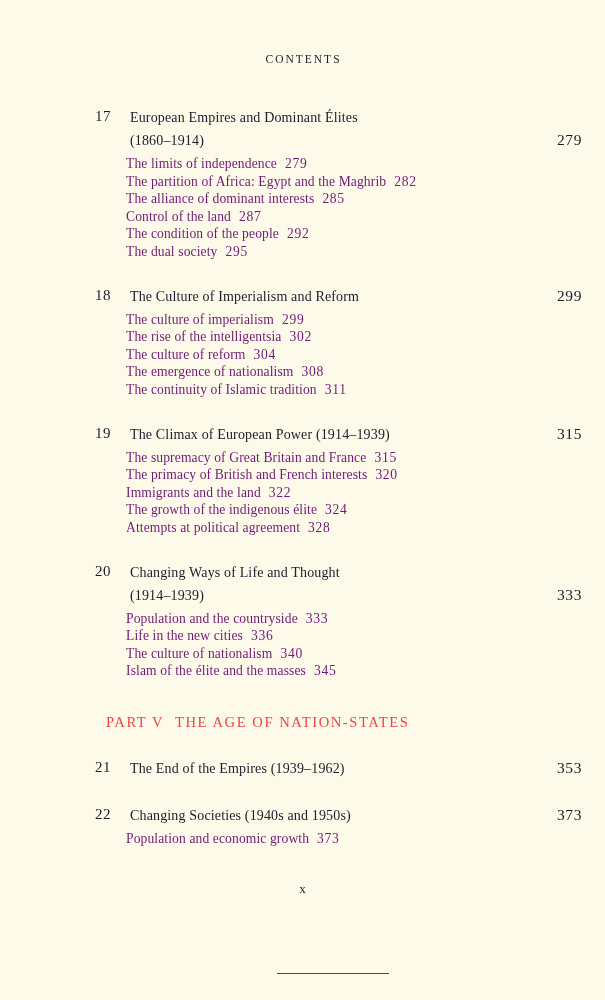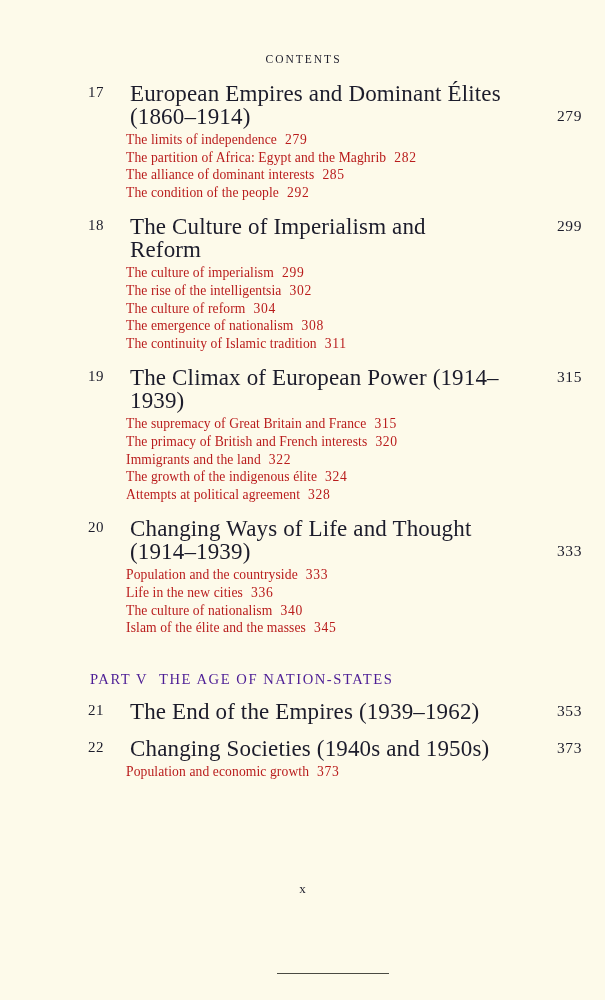--- a/index.html
+++ b/index.html
@@ -51,32 +51,33 @@
   }
   .chapter-head {
     position: relative;
     min-height: 20px;
   }
   .chap-num {
     position: absolute;
     left: 0;
     top: 2px;
     width: 30px;
-    text-align: left;
+    text-align: center;
     font-size: 15px;
     letter-spacing: 0.6px;
     color: #1c1c2b;
   }
   .chap-title {
     margin-left: 42px;
     margin-right: 80px;
-    font-size: 23px;
+    font-size: 14px;
     line-height: 23px;
     letter-spacing: 0.15px;
     color: #1c1c2b;
+    margin-top: 24px;
   }
   .chap-title .ttl-line { display: block; }
   .chap-page {
     position: absolute;
     right: 0;
     width: 60px;
     text-align: right;
     font-size: 15.5px;
     letter-spacing: 0.6px;
     color: #1c1c2b;
@@ -89,34 +90,34 @@
   .sub-list {
     margin: 3px 0 0 38px;
     padding: 0;
     list-style: none;
   }
   .sub-item {
     font-size: 13.6px;
     line-height: 17.6px;
     letter-spacing: 0.1px;
     white-space: nowrap;
-    color: #b91c1c;
+    color: #701a75;
   }
   .sub-item .sub-page {
     margin-left: 8px;
     letter-spacing: 0.7px;
   }
 
   
   .part-heading {
-    margin: 31px 0 10px 2px;
+    margin: 31px 0 10px 18px;
     font-size: 14.6px;
     line-height: 22px;
     letter-spacing: 1.55px;
-    color: #4c1d95;
+    color: #ef4444;
   }
   .part-heading .ph-line { display: block; }
   .part-heading .ph-gap { display: inline-block; width: 11px; }
 
   
   .folio {
     position: absolute;
     top: 881px;
     left: 0;
     width: 605px;
@@ -148,21 +149,23 @@
             <div class="chap-title">
               <span class="ttl-line">European Empires and Dominant Élites</span>
               <span class="ttl-line">(1860–1914)</span>
             </div>
             <div class="chap-page line2">279</div>
           </div>
           <ul class="sub-list">
             <li class="sub-item"><span>The limits of independence</span><span class="sub-page">279</span></li>
             <li class="sub-item"><span>The partition of Africa: Egypt and the Maghrib</span><span class="sub-page">282</span></li>
             <li class="sub-item"><span>The alliance of dominant interests</span><span class="sub-page">285</span></li>
+            <li class="sub-item"><span>Control of the land</span><span class="sub-page">287</span></li>
             <li class="sub-item"><span>The condition of the people</span><span class="sub-page">292</span></li>
+            <li class="sub-item"><span>The dual society</span><span class="sub-page">295</span></li>
           </ul>
         </div>
         <div class="chapter">
           <div class="chapter-head">
             <div class="chap-num">18</div>
             <div class="chap-title">
               <span class="ttl-line">The Culture of Imperialism and Reform</span>
             </div>
             <div class="chap-page line1">299</div>
           </div>

